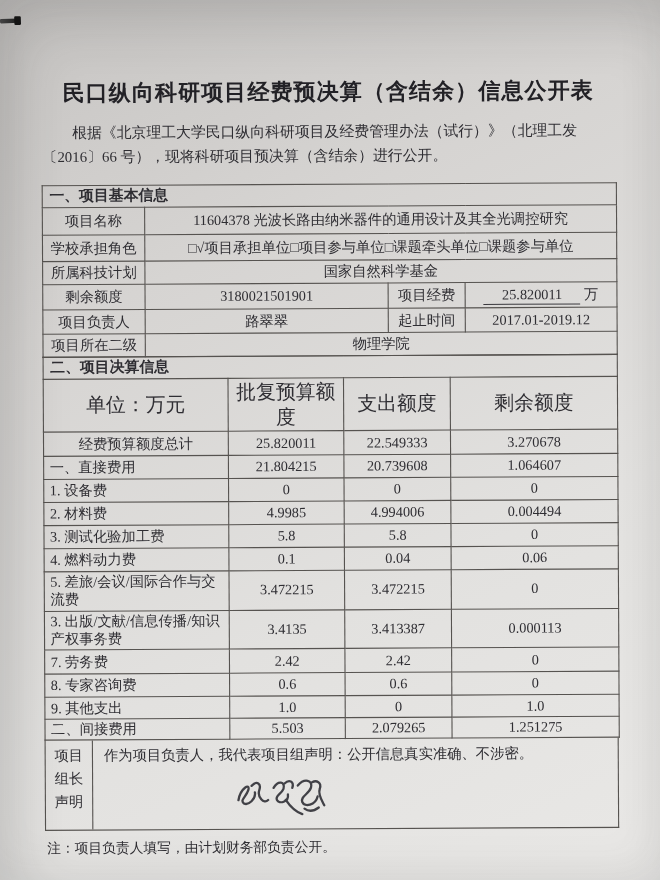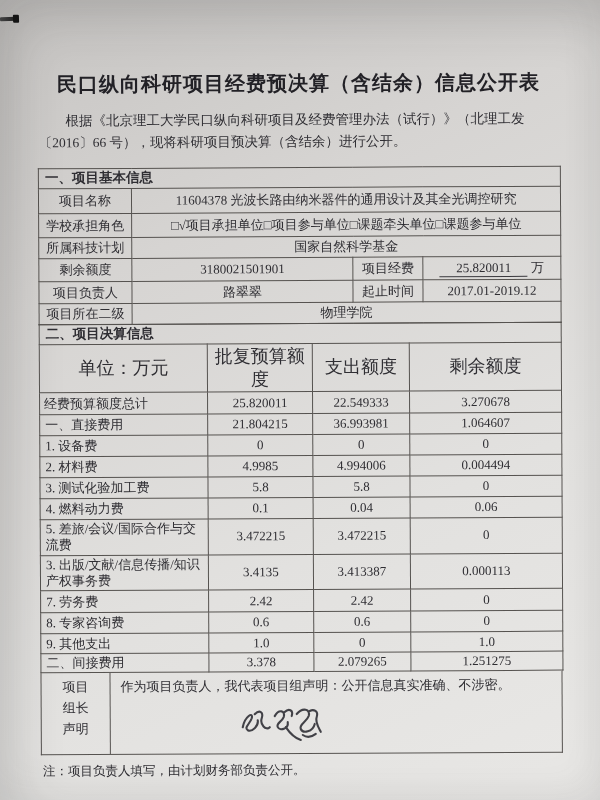--- a/index.html
+++ b/index.html
@@ -38,30 +38,30 @@
   .t2 { margin-top:-1px; }
   td {
     border:1px solid #565350; font-size:13px; padding:1px 4px;
     text-align:center; vertical-align:middle; line-height:1.25; overflow:hidden;
   }
   tr.sec td {
     text-align:left; font-family:"Liberation Sans", sans-serif;
     font-weight:bold; font-size:13.5px; padding-left:6px;
   }
   .t2 td.lbl { text-align:left; padding-left:5px; }
-  .t2 td.lblc { text-align:left; }
+  .t2 td.lblc { text-align:center; }
   .t2 tr.head td { font-size:18px; }
   .u { display:inline-block; min-width:88px; border-bottom:1px solid #3a393e; padding:0 6px; }
 
   .decl {
     display:flex; width:522px; margin-left:39px; height:82px;
     border:1px solid #565350; border-top:none;
   }
   .decl-label {
-    width:69px; border-right:1px solid #565350; font-size:13px;
+    width:43px; border-right:1px solid #565350; font-size:13px;
     display:flex; flex-direction:column; justify-content:center;
     align-items:center; gap:3px; padding-bottom:12px;
   }
   .decl-body { flex:1; position:relative; font-size:13px; }
   .decl-statement { text-align:left; padding:5px 8px 0 10px; }
   .sign-label { position:absolute; left:22px; bottom:5px; }
   .sign-date { position:absolute; right:16px; bottom:5px; letter-spacing:1px; }
   .signature { position:absolute; left:128px; top:32px; z-index:2; }
   .note { margin:8px 0 0 41px; font-size:12.5px; }
 </style>
@@ -144,21 +144,21 @@
     </tr>
     <tr style="height:22px">
       <td class="lblc">经费预算额度总计</td>
       <td>25.820011</td>
       <td>22.549333</td>
       <td>3.270678</td>
     </tr>
     <tr style="height:21px">
       <td class="lbl">一、直接费用</td>
       <td>21.804215</td>
-      <td>36.993981</td>
+      <td>20.739608</td>
       <td>1.064607</td>
     </tr>
     <tr style="height:21px">
       <td class="lbl">1. 设备费</td>
       <td>0</td>
       <td>0</td>
       <td>0</td>
     </tr>
     <tr style="height:21px">
       <td class="lbl">2. 材料费</td>
@@ -203,21 +203,21 @@
       <td>0</td>
     </tr>
     <tr style="height:20px">
       <td class="lbl">9. 其他支出</td>
       <td>1.0</td>
       <td>0</td>
       <td>1.0</td>
     </tr>
     <tr style="height:19px">
       <td class="lbl">二、间接费用</td>
-      <td>3.378</td>
+      <td>5.503</td>
       <td>2.079265</td>
       <td>1.251275</td>
     </tr>
   </tbody>
     </table>
 
   <div class="decl">
     <div class="decl-label">
       <span>项目</span>
       <span>组长</span>

